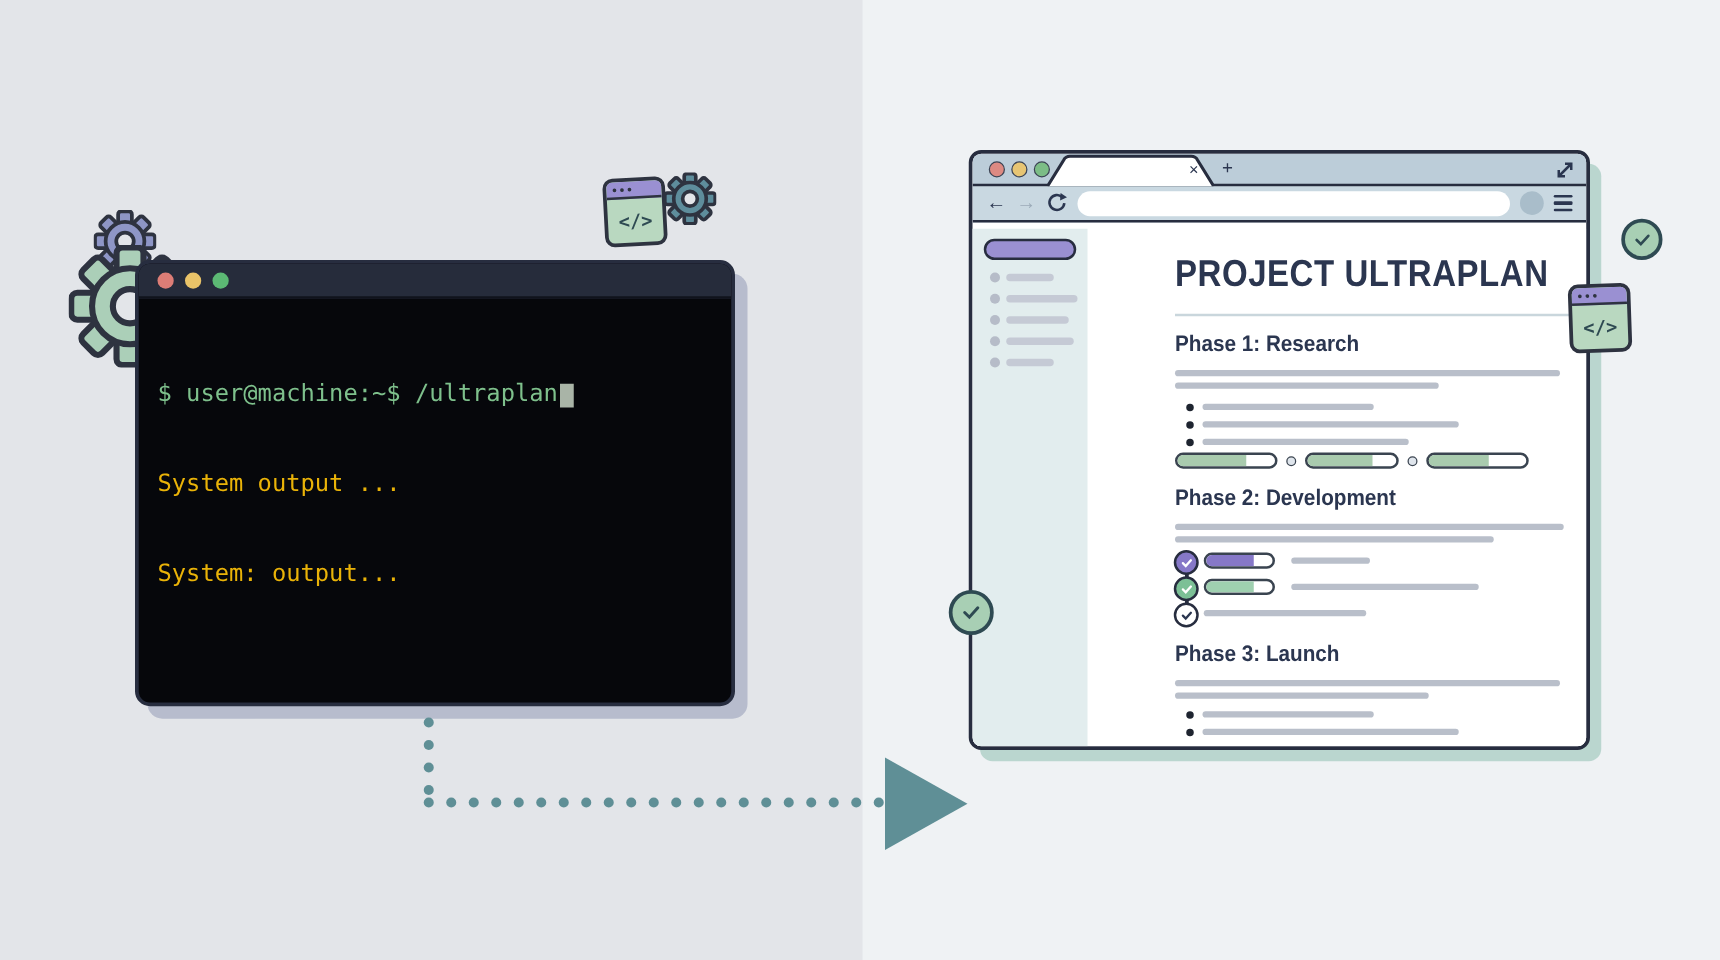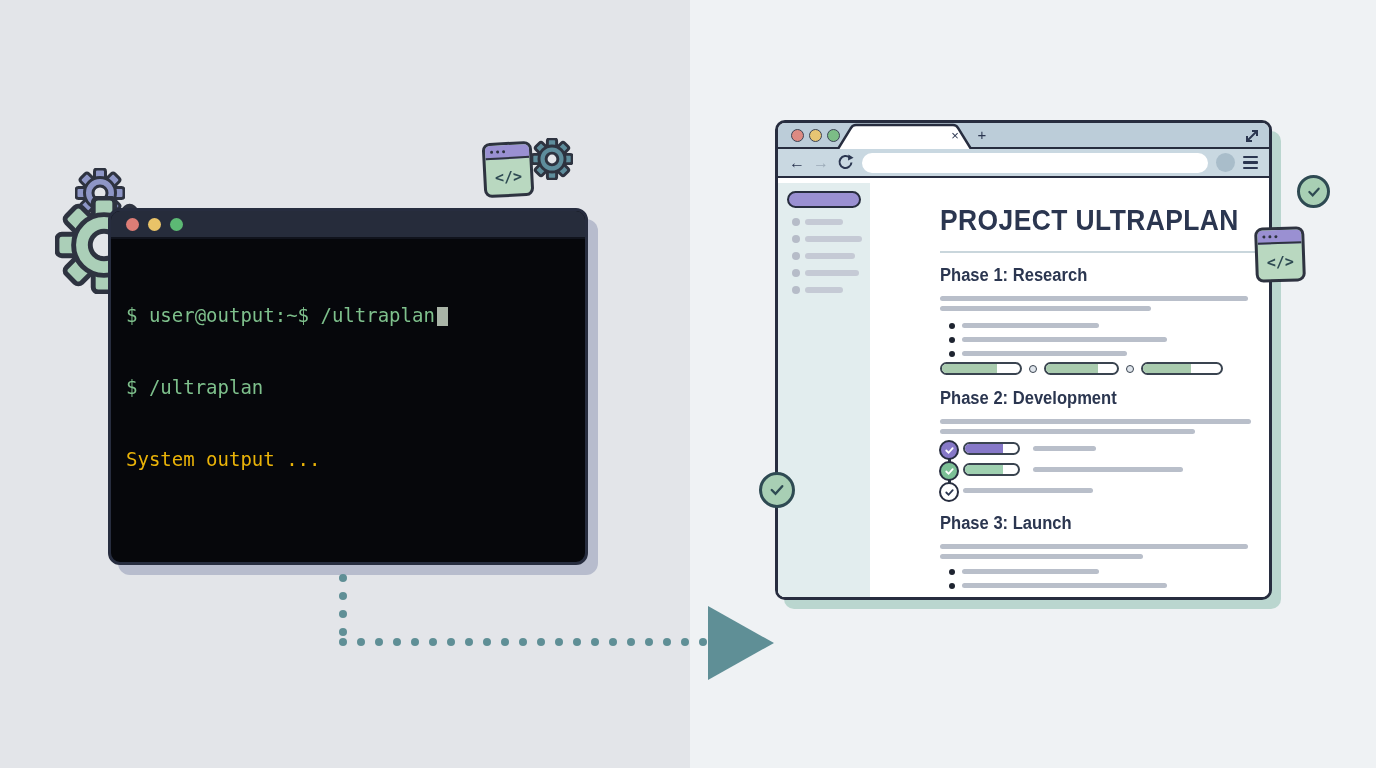--- a/index.html
+++ b/index.html
@@ -173,23 +173,23 @@
   </svg>
 
   <div class="terminal-shadow"></div>
   <div class="terminal">
     <div class="term-titlebar">
       <span class="term-dot" style="background:#dd7d76"></span>
       <span class="term-dot" style="background:#e9c368"></span>
       <span class="term-dot" style="background:#5cb974"></span>
     </div>
     <div class="term-body">
-      <div><span class="t-green">$ user@output:~$ /ultraplan</span><span class="cursor"></span></div>
-      <div class="t-green">$ /ultraplan</div>
+      <div><span class="t-green">$ user@machine:~$ /ultraplan</span><span class="cursor"></span></div>
       <div class="t-gray">System output ...</div>
+      <div class="t-gray">System: output...</div>
       
     </div>
   </div>
 
   <div class="codewin" style="left:483px;top:142px;transform:rotate(-3deg)">
     <div class="codewin-header">
         <i></i>
         <i></i>
         <i></i>
       </div>

